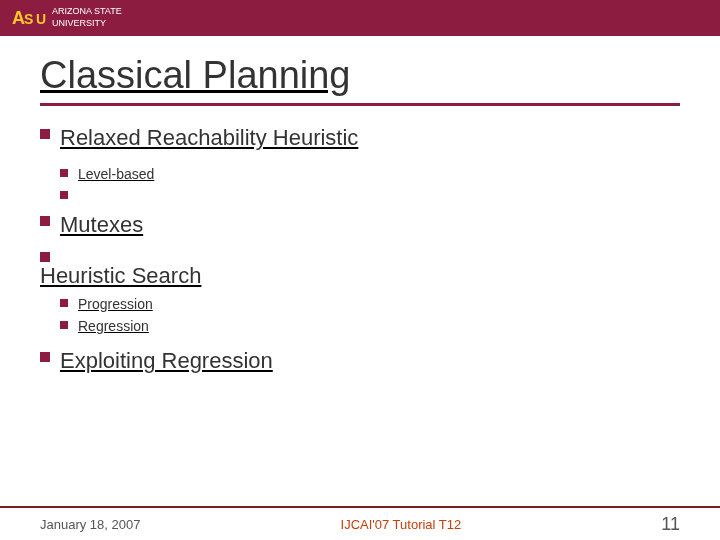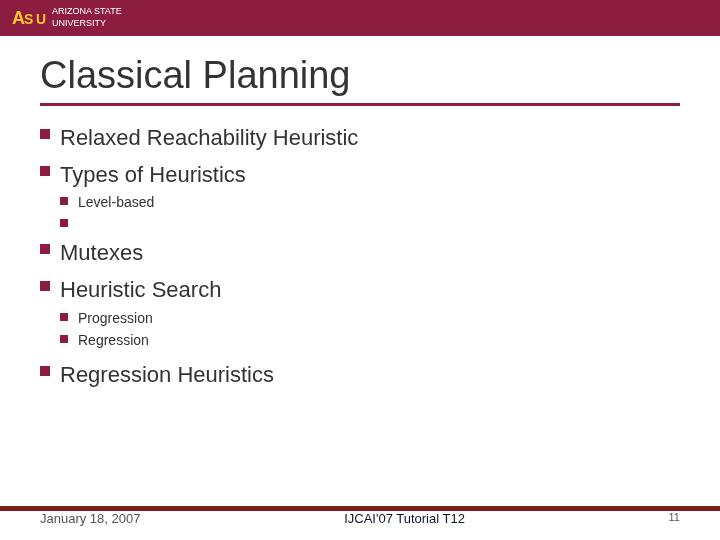--- a/index.html
+++ b/index.html
@@ -32,20 +32,21 @@
       color: white;
       font-size: 9px;
       font-weight: normal;
       line-height: 1.3;
       text-transform: uppercase;
     }
 
     
     .main-content {
       padding: 18px 40px 10px 40px;
+      text-decoration: underline;
     }
 
     .page-title {
       font-size: 38px;
       font-weight: normal;
       color: #333333;
       margin-bottom: 6px;
       font-family: Arial, sans-serif;
     }
 
@@ -108,38 +109,38 @@
     }
 
     
     .footer {
       position: absolute;
       bottom: 0;
       left: 0;
       right: 0;
       height: 34px;
       display: flex;
-      align-items: flex-start;
+      align-items: center;
       justify-content: space-between;
       padding: 0 40px;
-      border-top: 5px solid #7f1d1d;
+      border-top: 2px solid #7f1d1d;
     }
 
     .footer-left {
       font-size: 13px;
       color: #555555;
     }
 
     .footer-center {
       font-size: 13px;
-      color: #0f172a;
+      color: #c2410c;
     }
 
     .footer-right {
-      font-size: 11px;
+      font-size: 18px;
       color: #555555;
     }
   </style>
 </head>
 <body>
 
 <div class="header-bar">
   <div class="asu-logo-area">
 
     <svg width="36" height="28" viewBox="0 0 36 28">
@@ -163,63 +164,59 @@
 
   <ul class="bullet-list">
 
     <li class="bullet-item">
       <span class="bullet-square"></span>
       <span class="item-text">Relaxed Reachability Heuristic</span>
     </li>
 
     <li class="bullet-item">
       <div>
-        <div style="display:flex; align-items:flex-start;">
-          <span class="bullet-square"></span>
-          <span class="item-text">Types of Heuristics</span>
-        </div>
         <ul class="sub-list">
           <li class="sub-item">
             <span class="bullet-square small"></span>
             <span class="item-text small">Level-based</span>
           </li>
           <li class="sub-item">
             <span class="bullet-square small"></span>
           </li>
         </ul>
       </div>
     </li>
 
     <li class="bullet-item">
       <span class="bullet-square"></span>
       <span class="item-text">Mutexes</span>
     </li>
 
     <li class="bullet-item">
       <div>
-        <div style="display:flex; align-items:flex-start;">
+        <div style="display:flex; align-items:flex-start;flex-direction:column;">
           <span class="bullet-square"></span>
           <span class="item-text">Heuristic Search</span>
         </div>
         <ul class="sub-list">
           <li class="sub-item">
             <span class="bullet-square small"></span>
             <span class="item-text small">Progression</span>
           </li>
           <li class="sub-item">
             <span class="bullet-square small"></span>
             <span class="item-text small">Regression</span>
           </li>
         </ul>
       </div>
     </li>
 
     <li class="bullet-item">
       <span class="bullet-square"></span>
-      <span class="item-text">Regression Heuristics</span>
+      <span class="item-text">Exploiting Regression</span>
     </li>
 
   </ul>
 </div>
 
 <div class="footer">
   <span class="footer-left">January 18, 2007</span>
   <span class="footer-center">IJCAI'07 Tutorial T12</span>
   <span class="footer-right">11</span>
 </div>

